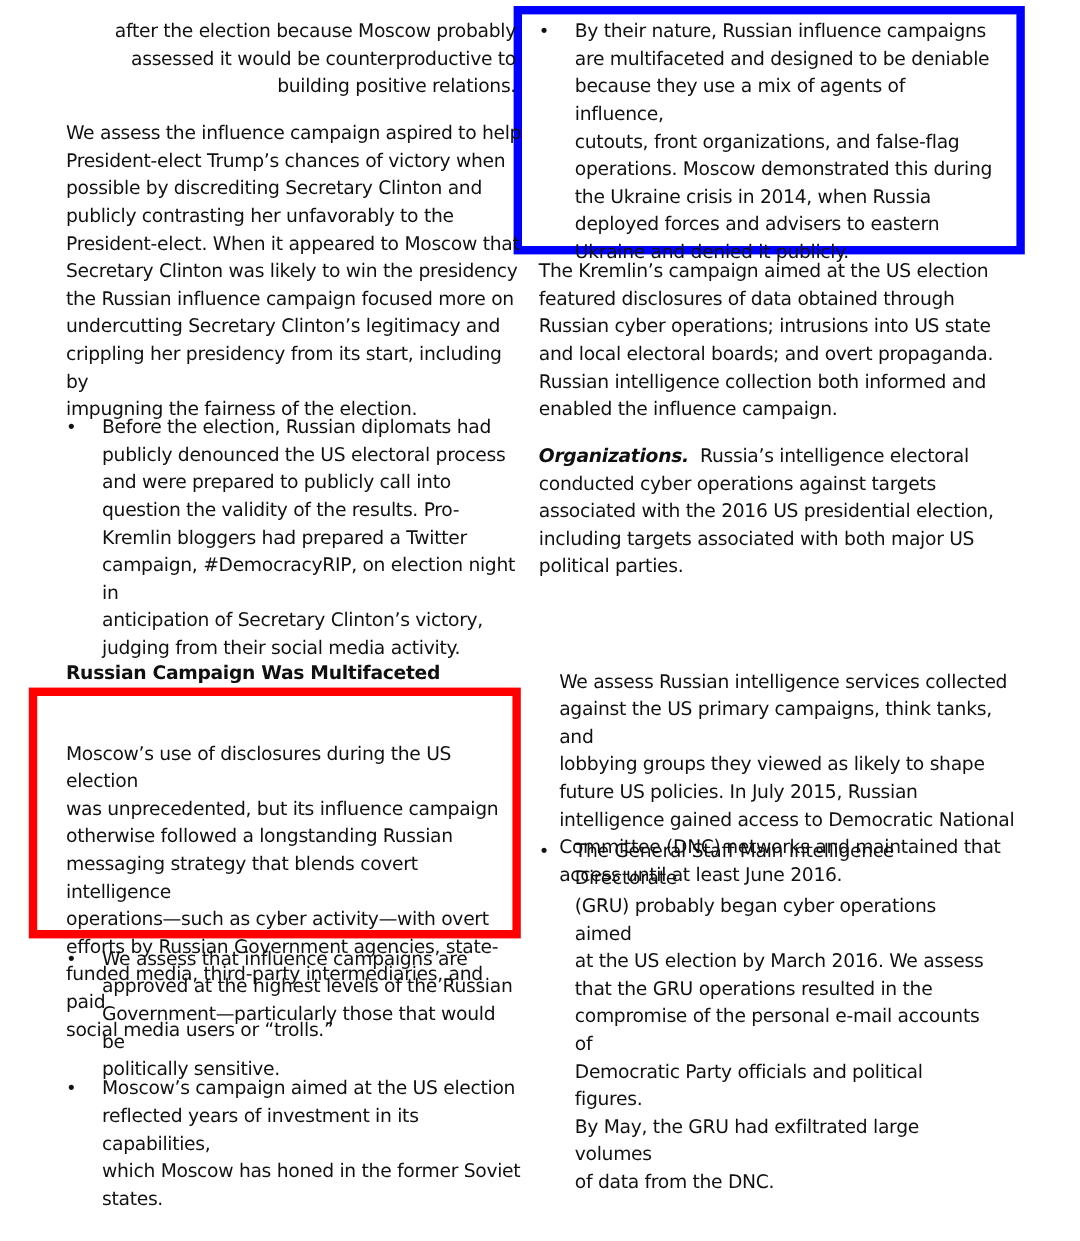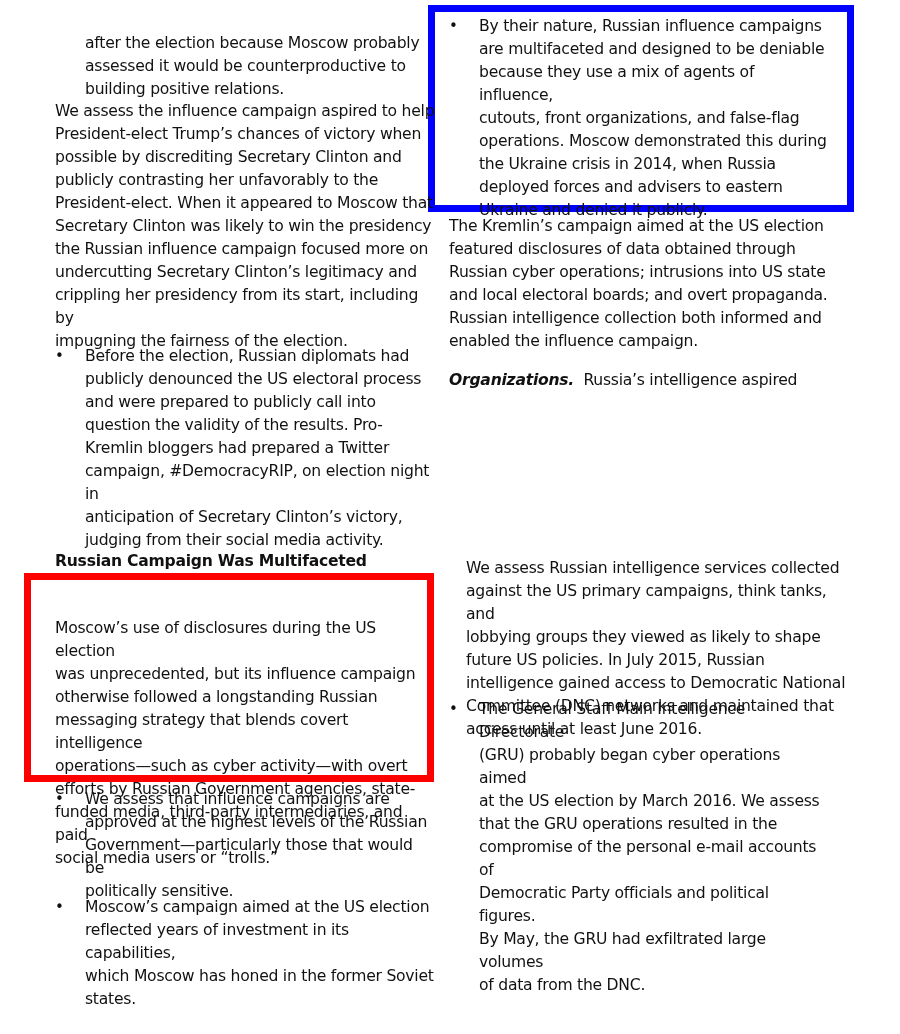--- a/index.html
+++ b/index.html
@@ -18,21 +18,21 @@
   .hl-box { position: absolute; box-sizing: border-box; border-style: solid; border-width: 7px; }
   .hl-blue { border-color: #0000ff; }
   .hl-red { border-color: #ff0000; }
 </style>
 </head>
 <body>
 
 <div class="hl-box hl-blue" style="left:428px; top:5px; width:426px; height:207px;"></div>
 <div class="hl-box hl-red" style="left:24px; top:573px; width:410px; height:209px;"></div>
 
-<div class="block" style="left:85px; top:32px; width:345px;">
+<div class="block" style="left:85px; top:15px; width:345px;text-align:right;">
   <p class="para">after the election because Moscow probably
 assessed it would be counterproductive to
 building positive relations.</p>
 </div>
 
 <div class="block" style="left:55px; top:100px; width:380px;">
   <p class="para">We assess the influence campaign aspired to help
 President-elect Trump’s chances of victory when
 possible by discrediting Secretary Clinton and
 publicly contrasting her unfavorably to the
@@ -103,22 +103,26 @@
   <p class="para">The Kremlin’s campaign aimed at the US election
 featured disclosures of data obtained through
 Russian cyber operations; intrusions into US state
 and local electoral boards; and overt propaganda.
 Russian intelligence collection both informed and
 enabled the influence campaign.</p>
 </div>
 
 <div class="block" style="left:449px; top:369px; width:380px;">
   <div>
-    <span class="inline-head">Organizations.</span><span style="white-space:pre;">  Russia’s intelligence aspired</span>
+    <span class="inline-head">Organizations.</span><span style="white-space:pre;">  Russia’s intelligence electoral</span>
   </div>
+  <p class="para">conducted cyber operations against targets
+associated with the 2016 US presidential election,
+including targets associated with both major US
+political parties.</p>
 </div>
 
 <div class="block" style="left:466px; top:522px; width:380px;margin-top:35px;">
   <p class="para">We assess Russian intelligence services collected
 against the US primary campaigns, think tanks, and
 lobbying groups they viewed as likely to shape
 future US policies.  In July 2015, Russian
 intelligence gained access to Democratic National
 Committee (DNC) networks and maintained that
 access until at least June 2016.</p>

